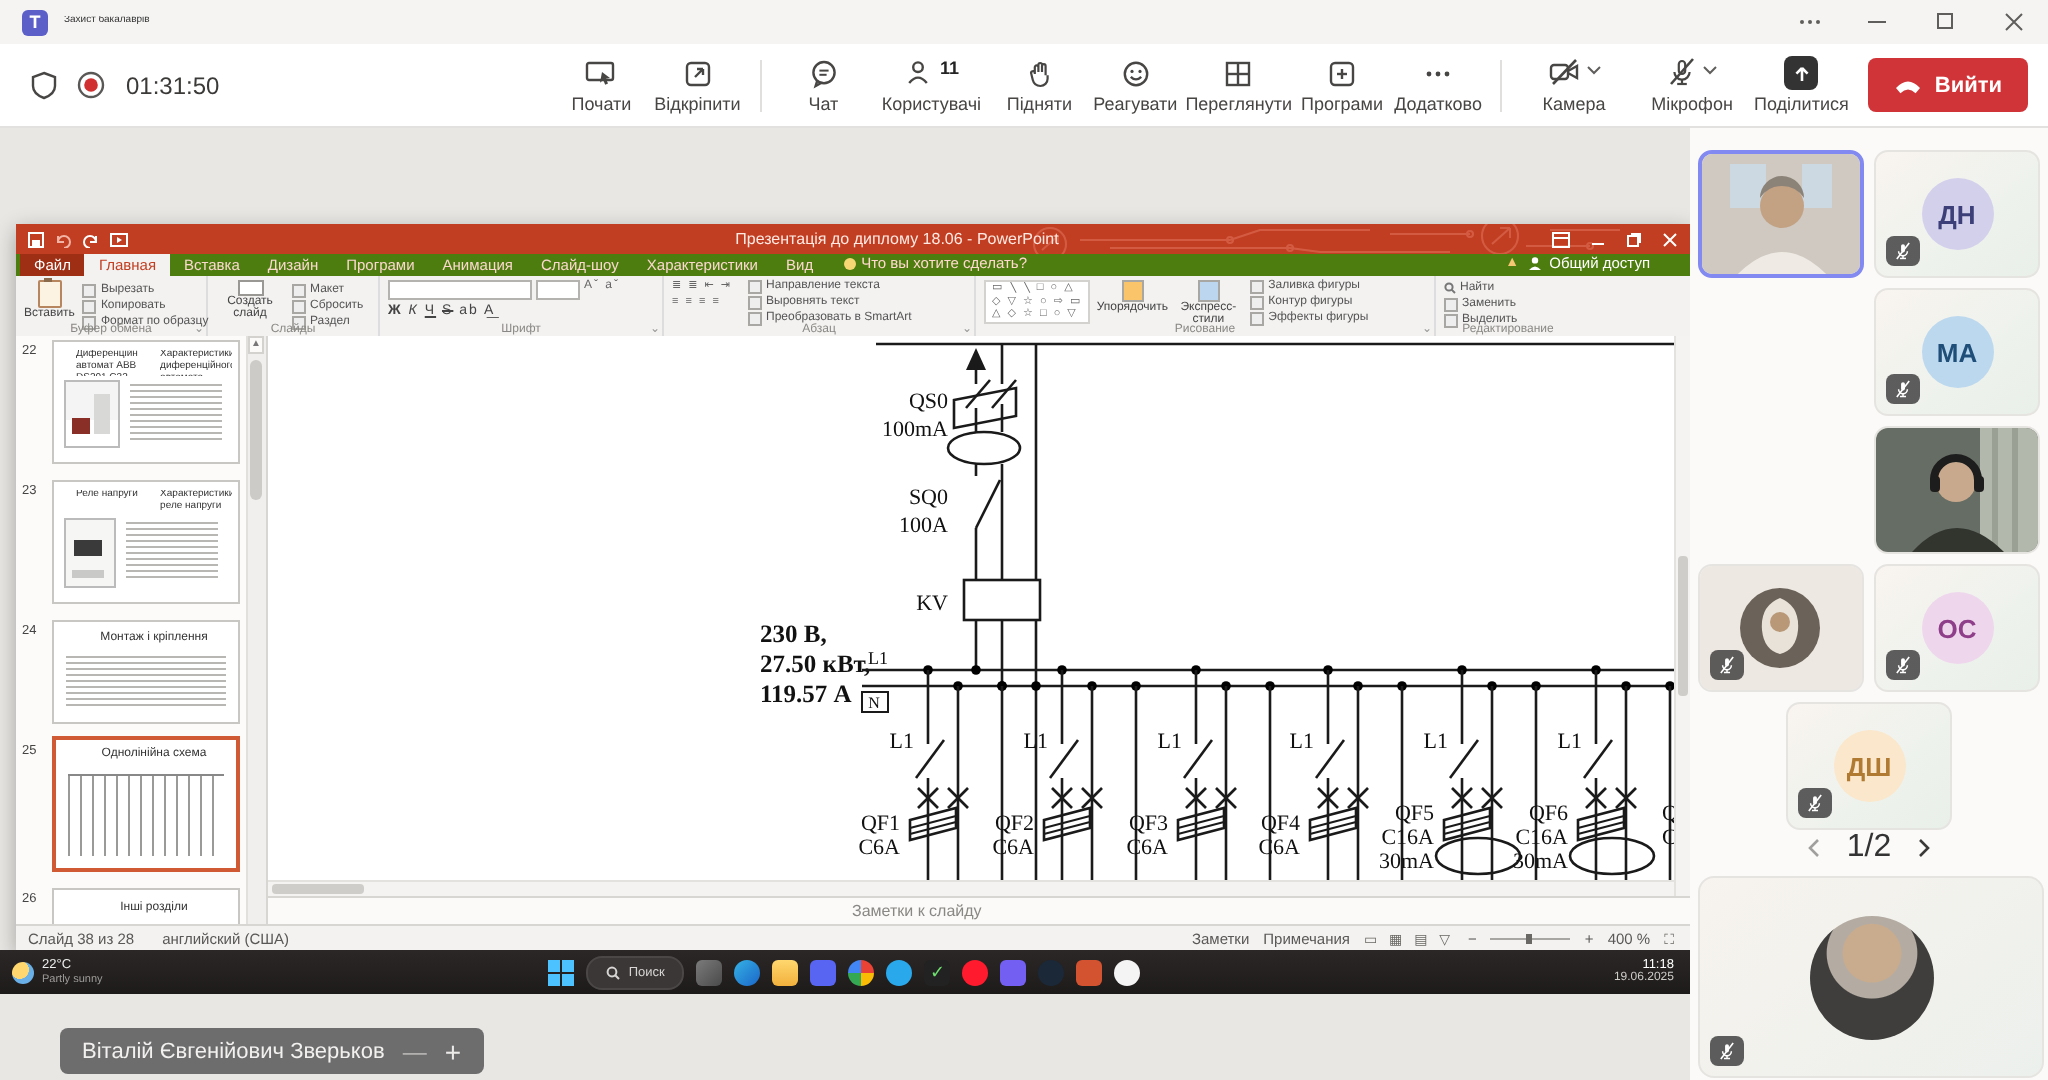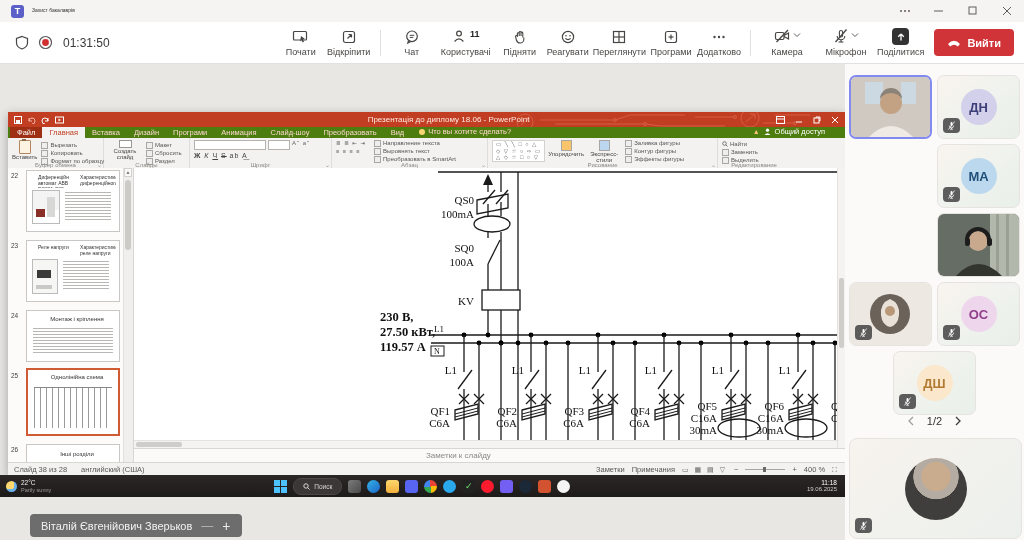--- a/index.html
+++ b/index.html
@@ -101,21 +101,21 @@
   .tb-right{margin-left:auto;margin-right:8px;text-align:right;line-height:1.15;}
   .tb-right .a{font-size:6.5px;}
   .tb-right .b{font-size:6px;color:#cfcdca;}
 
   
   .sidebar{position:absolute;right:0;top:0;width:179px;height:477px;background:#fbfaf9;}
   .tile{position:absolute;width:83px;height:64px;border-radius:7px;background:linear-gradient(140deg,#f9f4ef 0%,#eef2ed 60%,#e9efe9 100%);border:1px solid #e6e4e1;box-sizing:border-box;overflow:hidden;}
   .tile.speak{border:2px solid #8289f0;}
   .avatar{position:absolute;left:50%;top:50%;transform:translate(-50%,-50%);width:36px;height:36px;border-radius:50%;display:flex;align-items:center;justify-content:center;font-size:13px;font-weight:bold;}
   .badge{position:absolute;left:5px;bottom:5px;width:17px;height:15px;border-radius:4px;background:rgba(66,66,66,.85);display:flex;align-items:center;justify-content:center;}
-  .pag{position:absolute;left:0;width:179px;display:flex;align-items:center;justify-content:center;gap:12px;font-size:11px;color:#333;}
+  .pag{position:absolute;left:0;width:179px;display:flex;align-items:center;justify-content:center;gap:12px;font-size:16px;color:#333;}
   .bigtile{position:absolute;left:4px;width:171px;height:99px;border-radius:8px;background:linear-gradient(140deg,#f7f3ee,#ecf0ec);border:1px solid #e6e4e1;overflow:hidden;}
   .photo-circ{position:absolute;left:50%;top:50%;transform:translate(-50%,-50%);border-radius:50%;}
 
   
   .nametag{position:absolute;left:30px;top:514px;height:23px;background:rgba(92,92,92,.88);border-radius:4px;display:flex;align-items:center;gap:9px;padding:0 11px;z-index:50;}
   .nametag .nm{color:#f2f1f0;font-size:11px;white-space:nowrap;}
   .nametag .minus{color:#b9b7b5;font-size:12px;}
   .nametag .plus{color:#eceae8;font-size:14px;line-height:1;}
 
   .dline{stroke:#1a1a1a;stroke-width:1.3;fill:none;}
@@ -360,21 +360,21 @@
       </div>
 
       <div class="p-tabs">
         <span class="ptab file">Файл</span>
         <span class="ptab sel">Главная</span>
         <span class="ptab">Вставка</span>
         <span class="ptab">Дизайн</span>
         <span class="ptab">Програми</span>
         <span class="ptab">Анимация</span>
         <span class="ptab">Слайд-шоу</span>
-        <span class="ptab">Преобразовать</span>
+        <span class="ptab">Характеристики</span>
         <span class="ptab">Вид</span>
         <span class="tellme">
             <i class="bulb"></i>
             <span>Что вы хотите сделать?</span>
           </span>
         <div class="p-share">
           <span class="warn">▲</span>
           <svg width="7" height="7">
               <circle cx="3.5" cy="2.2" r="1.6" fill="#fff"></circle>
               <path d="M0.5,7 q3,-3.6 6,0 Z" fill="#fff"></path>

